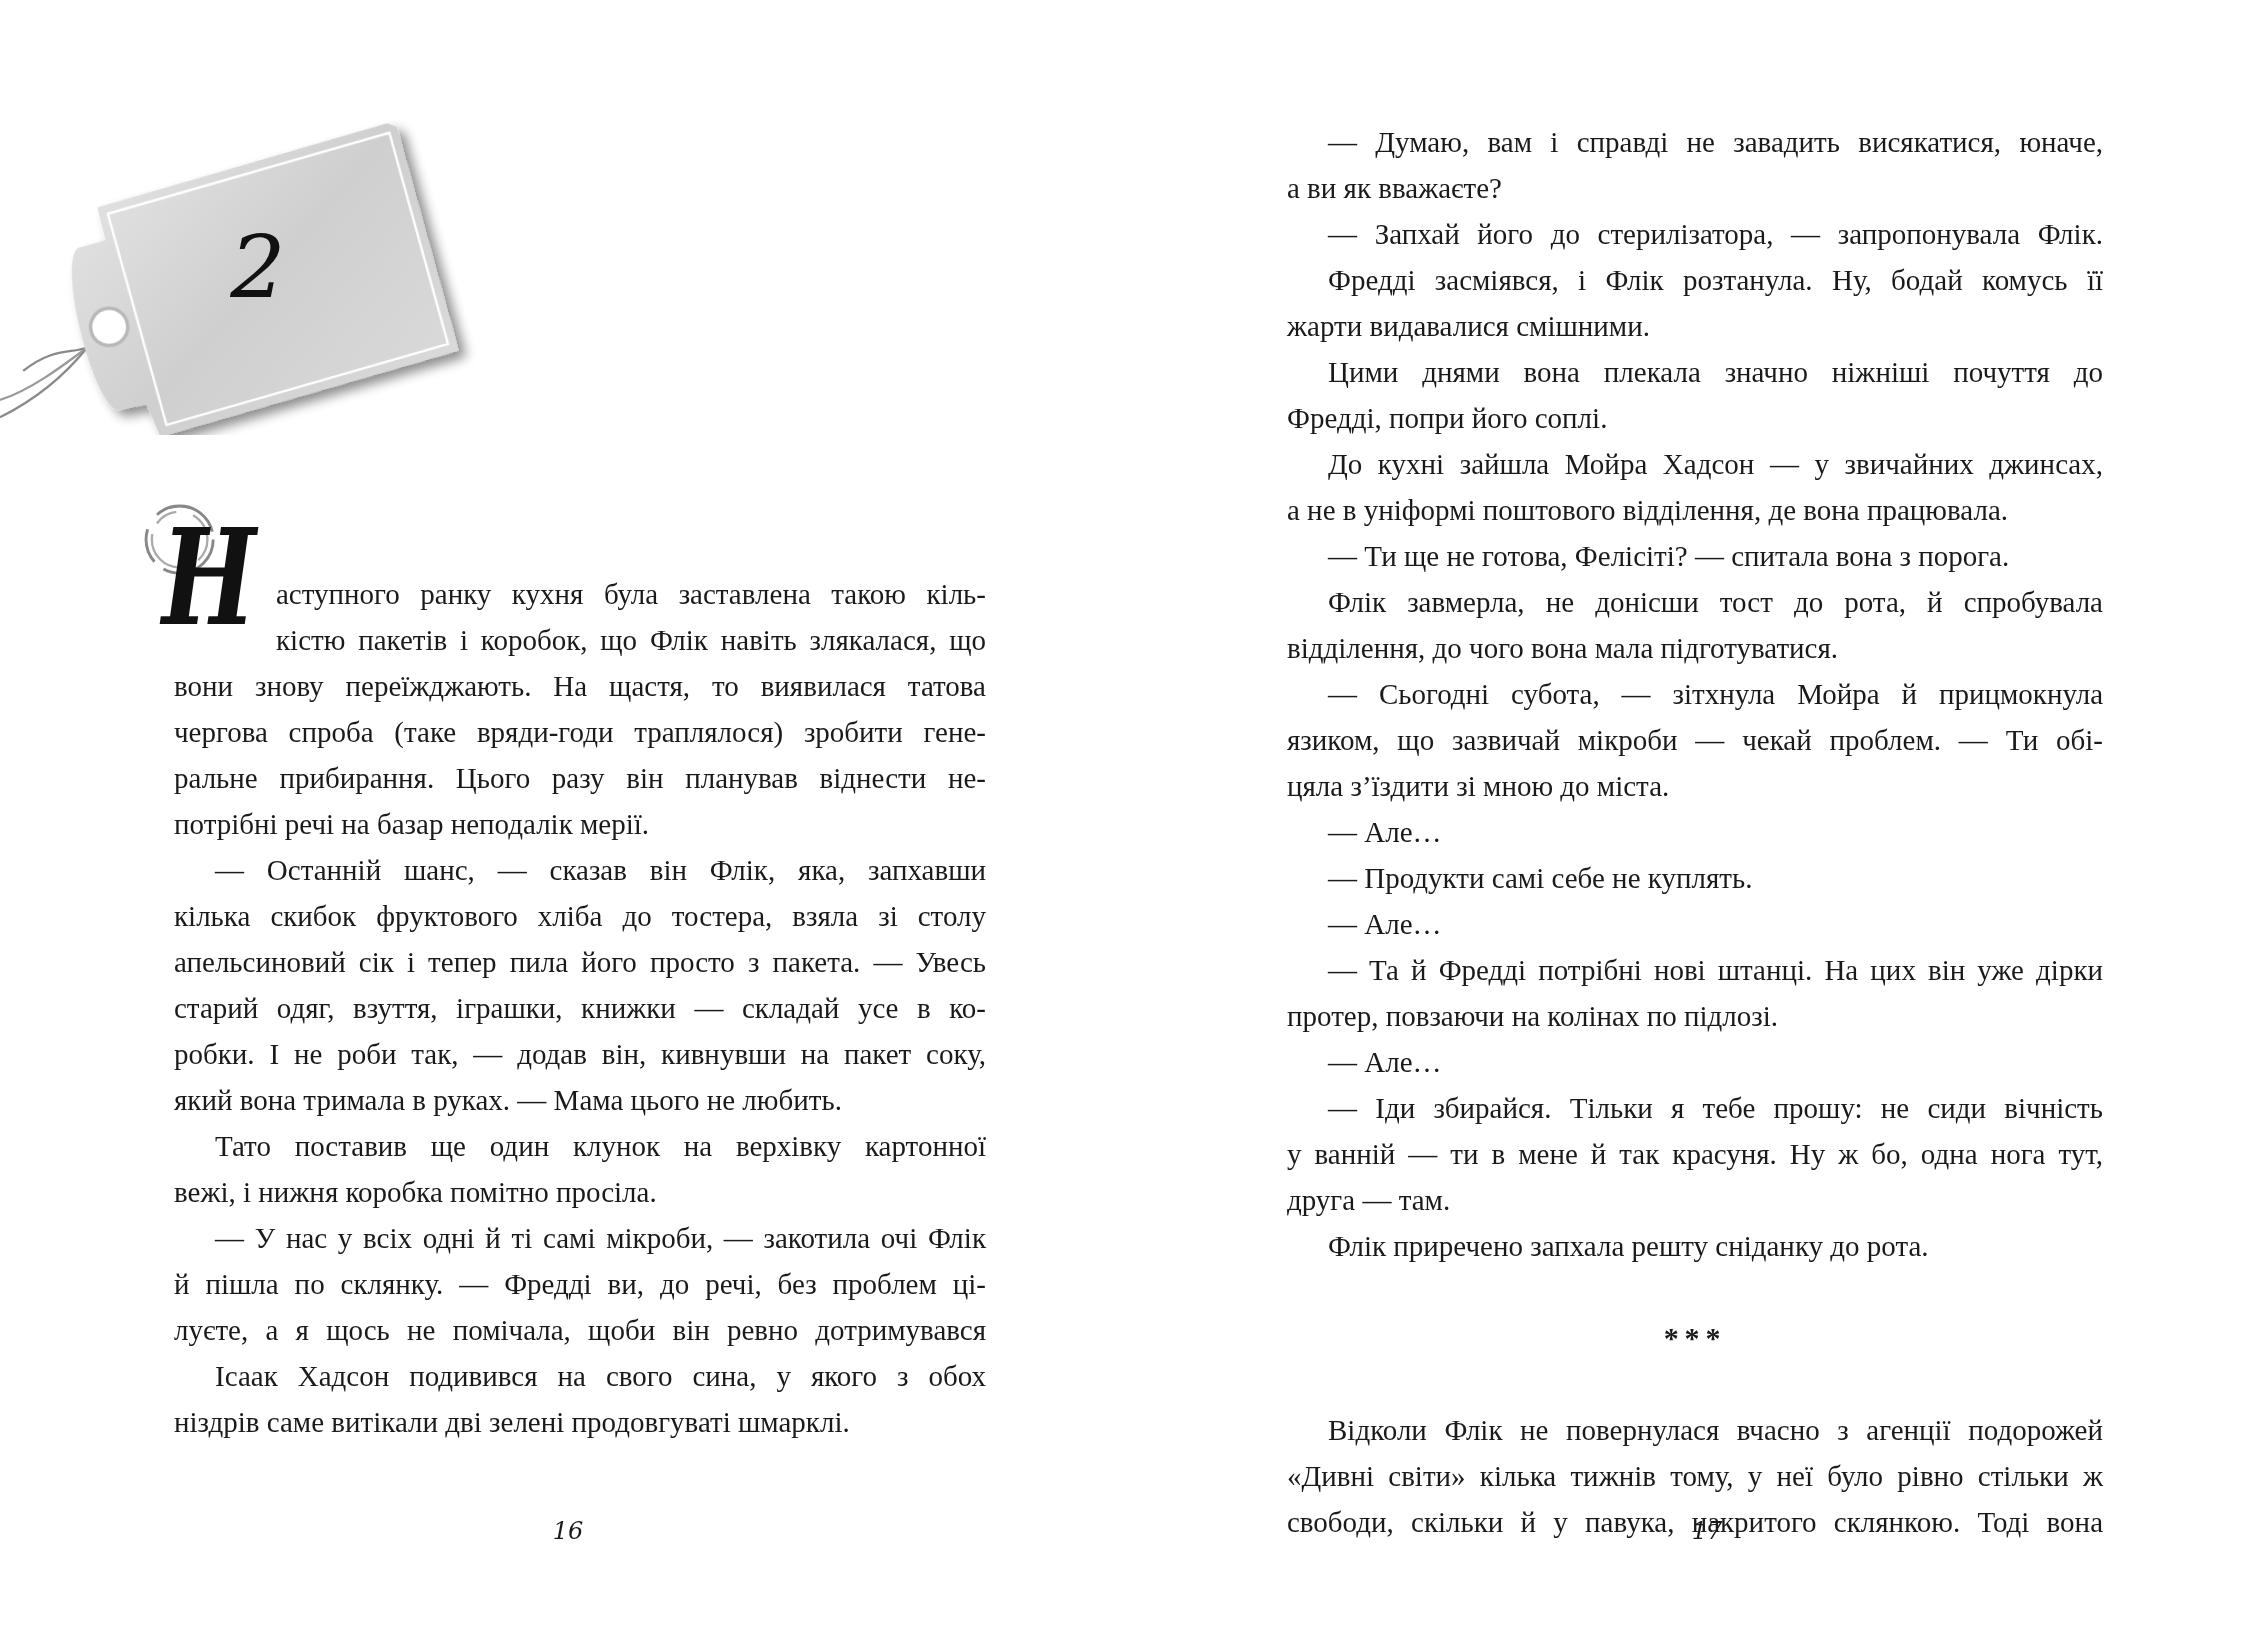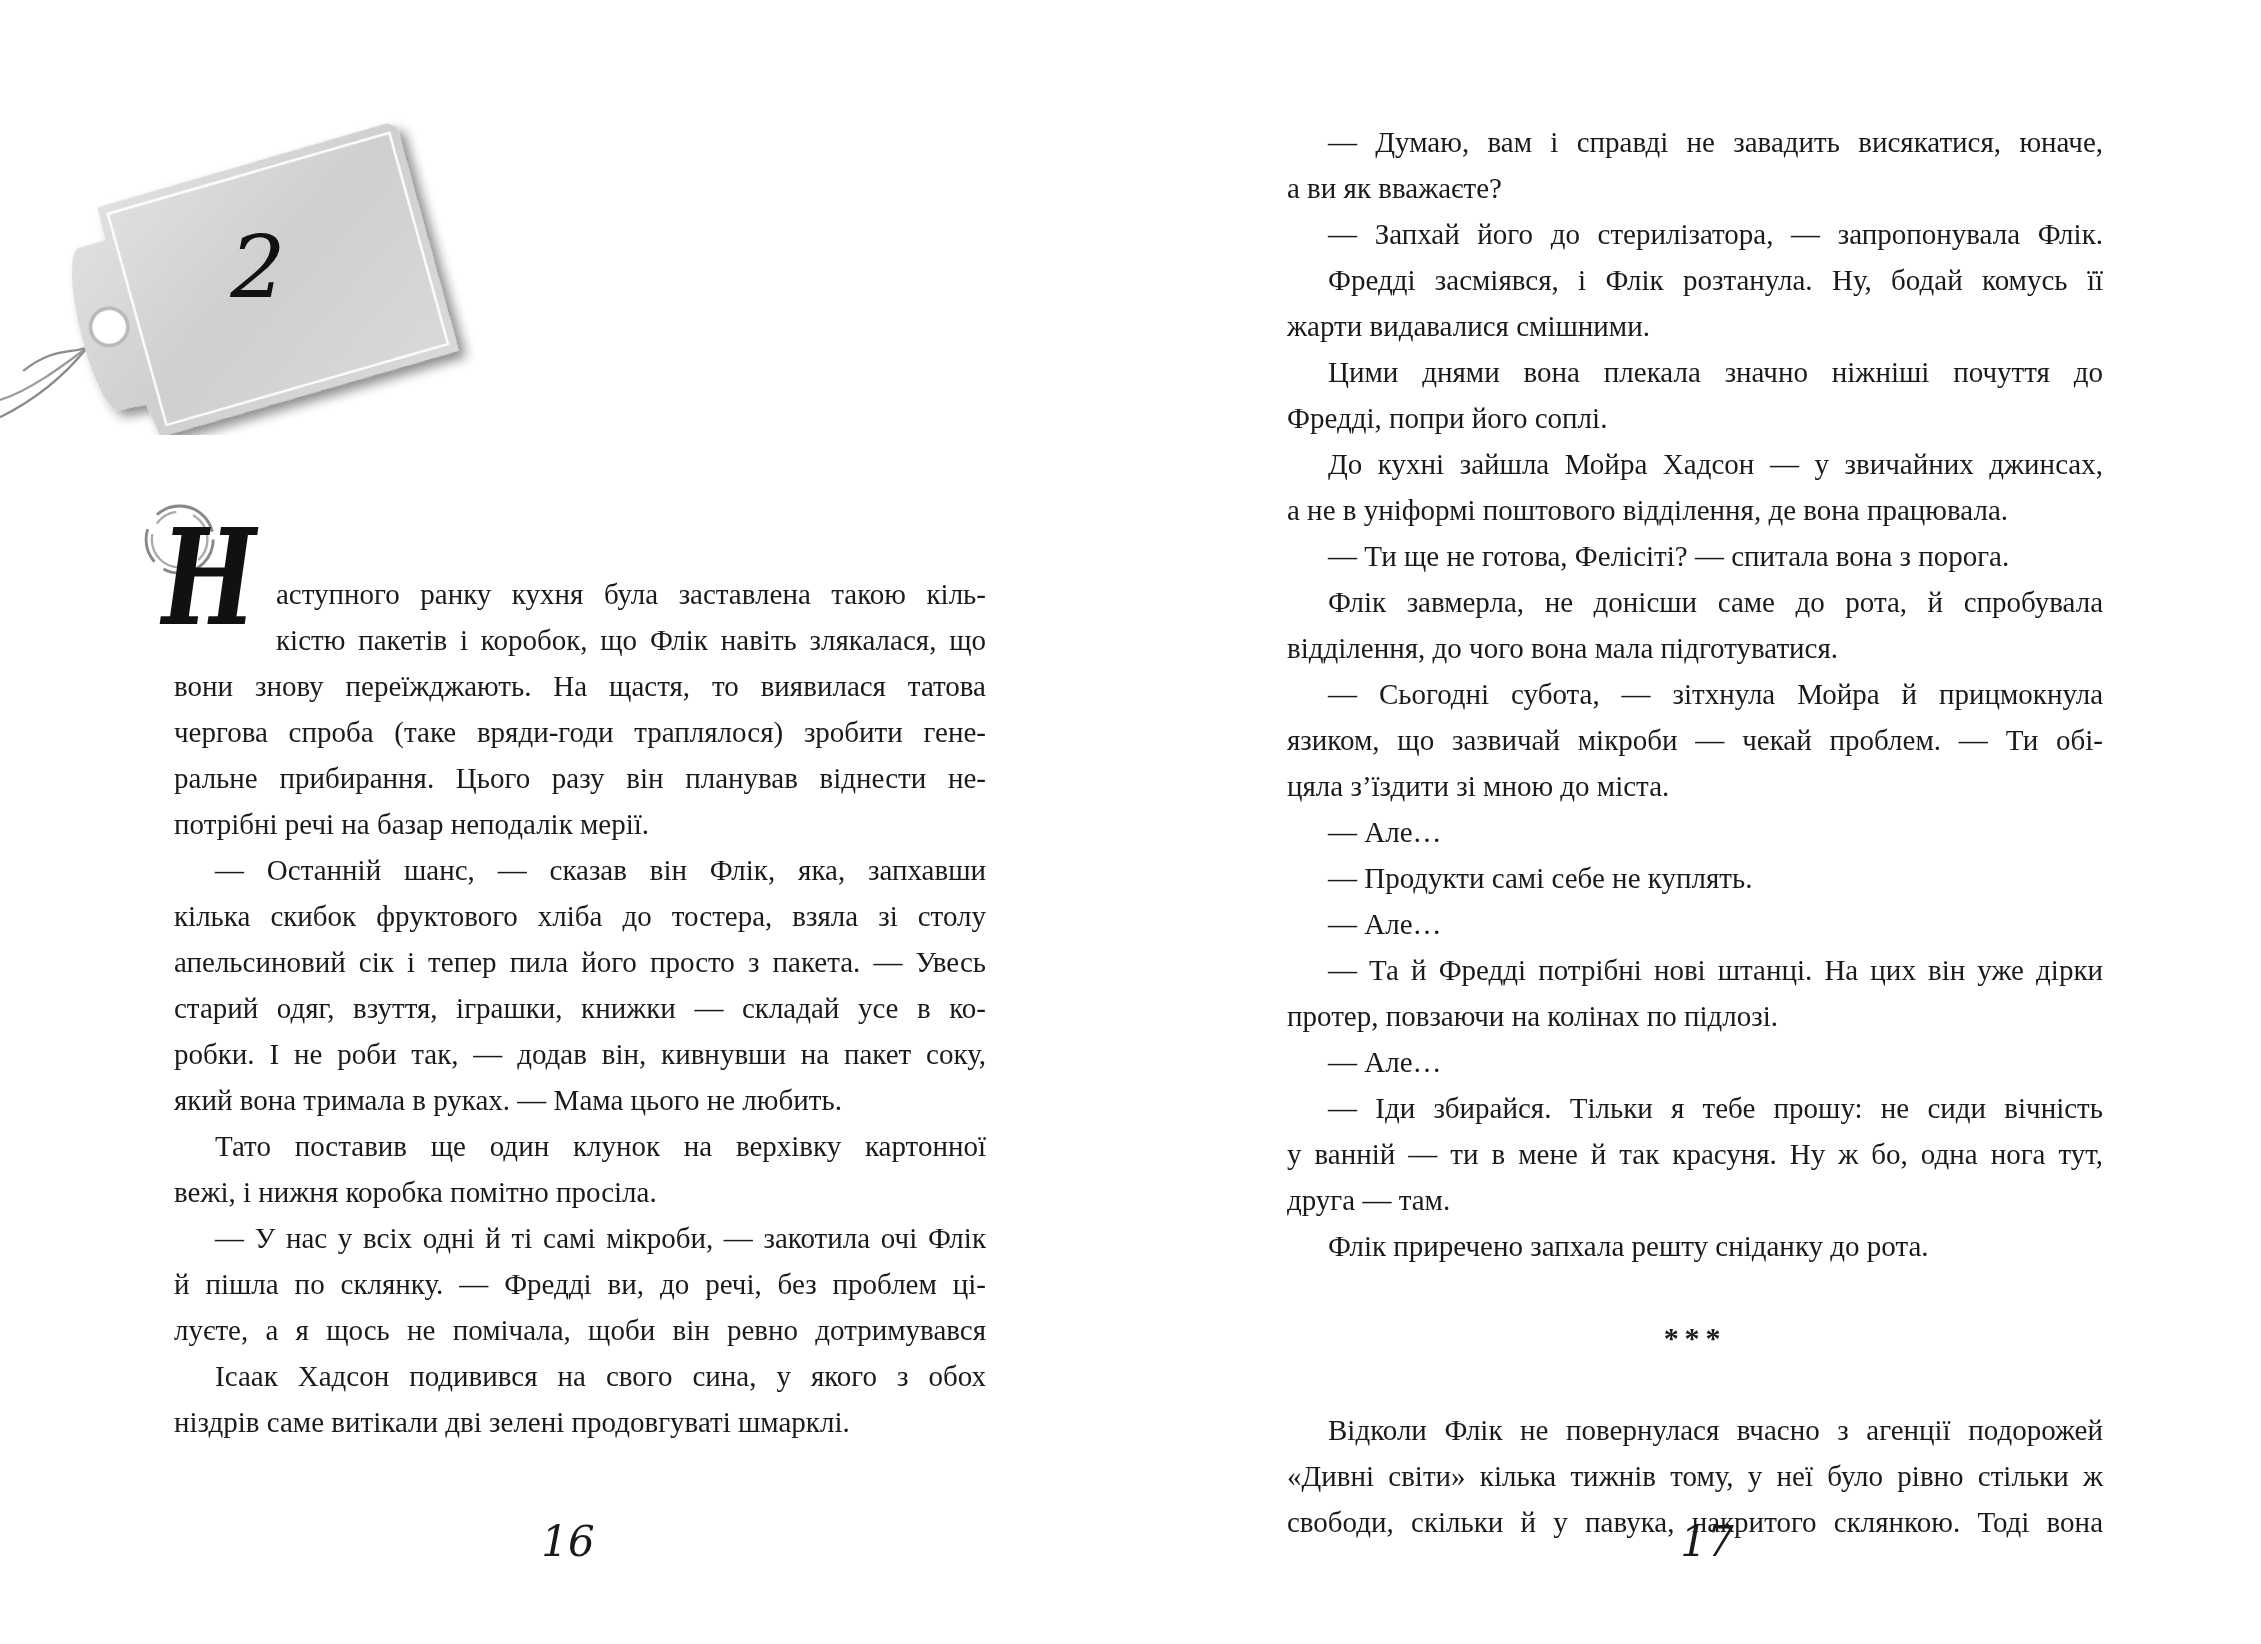--- a/index.html
+++ b/index.html
@@ -10,21 +10,21 @@
   .page-right { left:1131px; width:1131px; }
   .col { position:absolute; font-size:29px; line-height:46px; text-align:justify; }
   .col-left { left:174px; top:571px; width:812px; }
   .col-right { left:156px; top:119px; width:816px; }
   .line { display:block; white-space:nowrap; text-align-last:justify; height:46px; }
   .line.last { text-align-last:left; }
   .line.indent { padding-left:41px; }
   .line.center { text-align:center; text-align-last:center; }
   .line.dropcap-line { padding-left:102px; }
   .sep { font-weight:bold; letter-spacing:5.8px; font-size:30px; }
-  .pagenum { position:absolute; top:1517px; font-size:42px; font-family:"DejaVu Serif",serif; font-style:italic; width:116px; text-align:center; }
+  .pagenum { position:absolute; top:1517px; font-size:24px; font-family:"DejaVu Serif",serif; font-style:italic; width:116px; text-align:center; }
   .pn-left { left:510px; }
   .pn-right { left:518px; }
   .tag { position:absolute; left:0; top:75px; width:487px; height:360px; }
   .dropcap { position:absolute; left:142px; top:496px; width:110px; height:145px; }
   .dropcap-letter { position:absolute; left:29px; top:14.5px; font-size:133px; line-height:133px;
                     font-family:"DejaVu Serif",serif; font-weight:bold; color:#111; transform:skewX(-8deg) scaleX(0.75); transform-origin:left top; }
 </style>
 </head>
 <body>
 
@@ -96,21 +96,21 @@
       <span class="line indent">— Думаю, вам і справді не завадить висякатися, юначе,</span>
       <span class="line last">а ви як вважаєте?</span>
       <span class="line indent">— Запхай його до стерилізатора, — запропонувала Флік.</span>
       <span class="line indent">Фредді засміявся, і Флік розтанула. Ну, бодай комусь її</span>
       <span class="line last">жарти видавалися смішними.</span>
       <span class="line indent">Цими днями вона плекала значно ніжніші почуття до</span>
       <span class="line last">Фредді, попри його соплі.</span>
       <span class="line indent">До кухні зайшла Мойра Хадсон — у звичайних джинсах,</span>
       <span class="line last">а не в уніформі поштового відділення, де вона працювала.</span>
       <span class="line indent last">— Ти ще не готова, Фелісіті? — спитала вона з порога.</span>
-      <span class="line indent">Флік завмерла, не донісши саме до рота, й спробувала</span>
+      <span class="line indent">Флік завмерла, не донісши тост до рота, й спробувала</span>
       <span class="line last">відділення, до чого вона мала підготуватися.</span>
       <span class="line indent">— Сьогодні субота, — зітхнула Мойра й прицмокнула</span>
       <span class="line">язиком, що зазвичай мікроби — чекай проблем. — Ти обі-</span>
       <span class="line last">цяла з’їздити зі мною до міста.</span>
       <span class="line indent last">— Але…</span>
       <span class="line indent last">— Продукти самі себе не куплять.</span>
       <span class="line indent last">— Але…</span>
       <span class="line indent">— Та й Фредді потрібні нові штанці. На цих він уже дірки</span>
       <span class="line last">протер, повзаючи на колінах по підлозі.</span>
       <span class="line indent last">— Але…</span>

